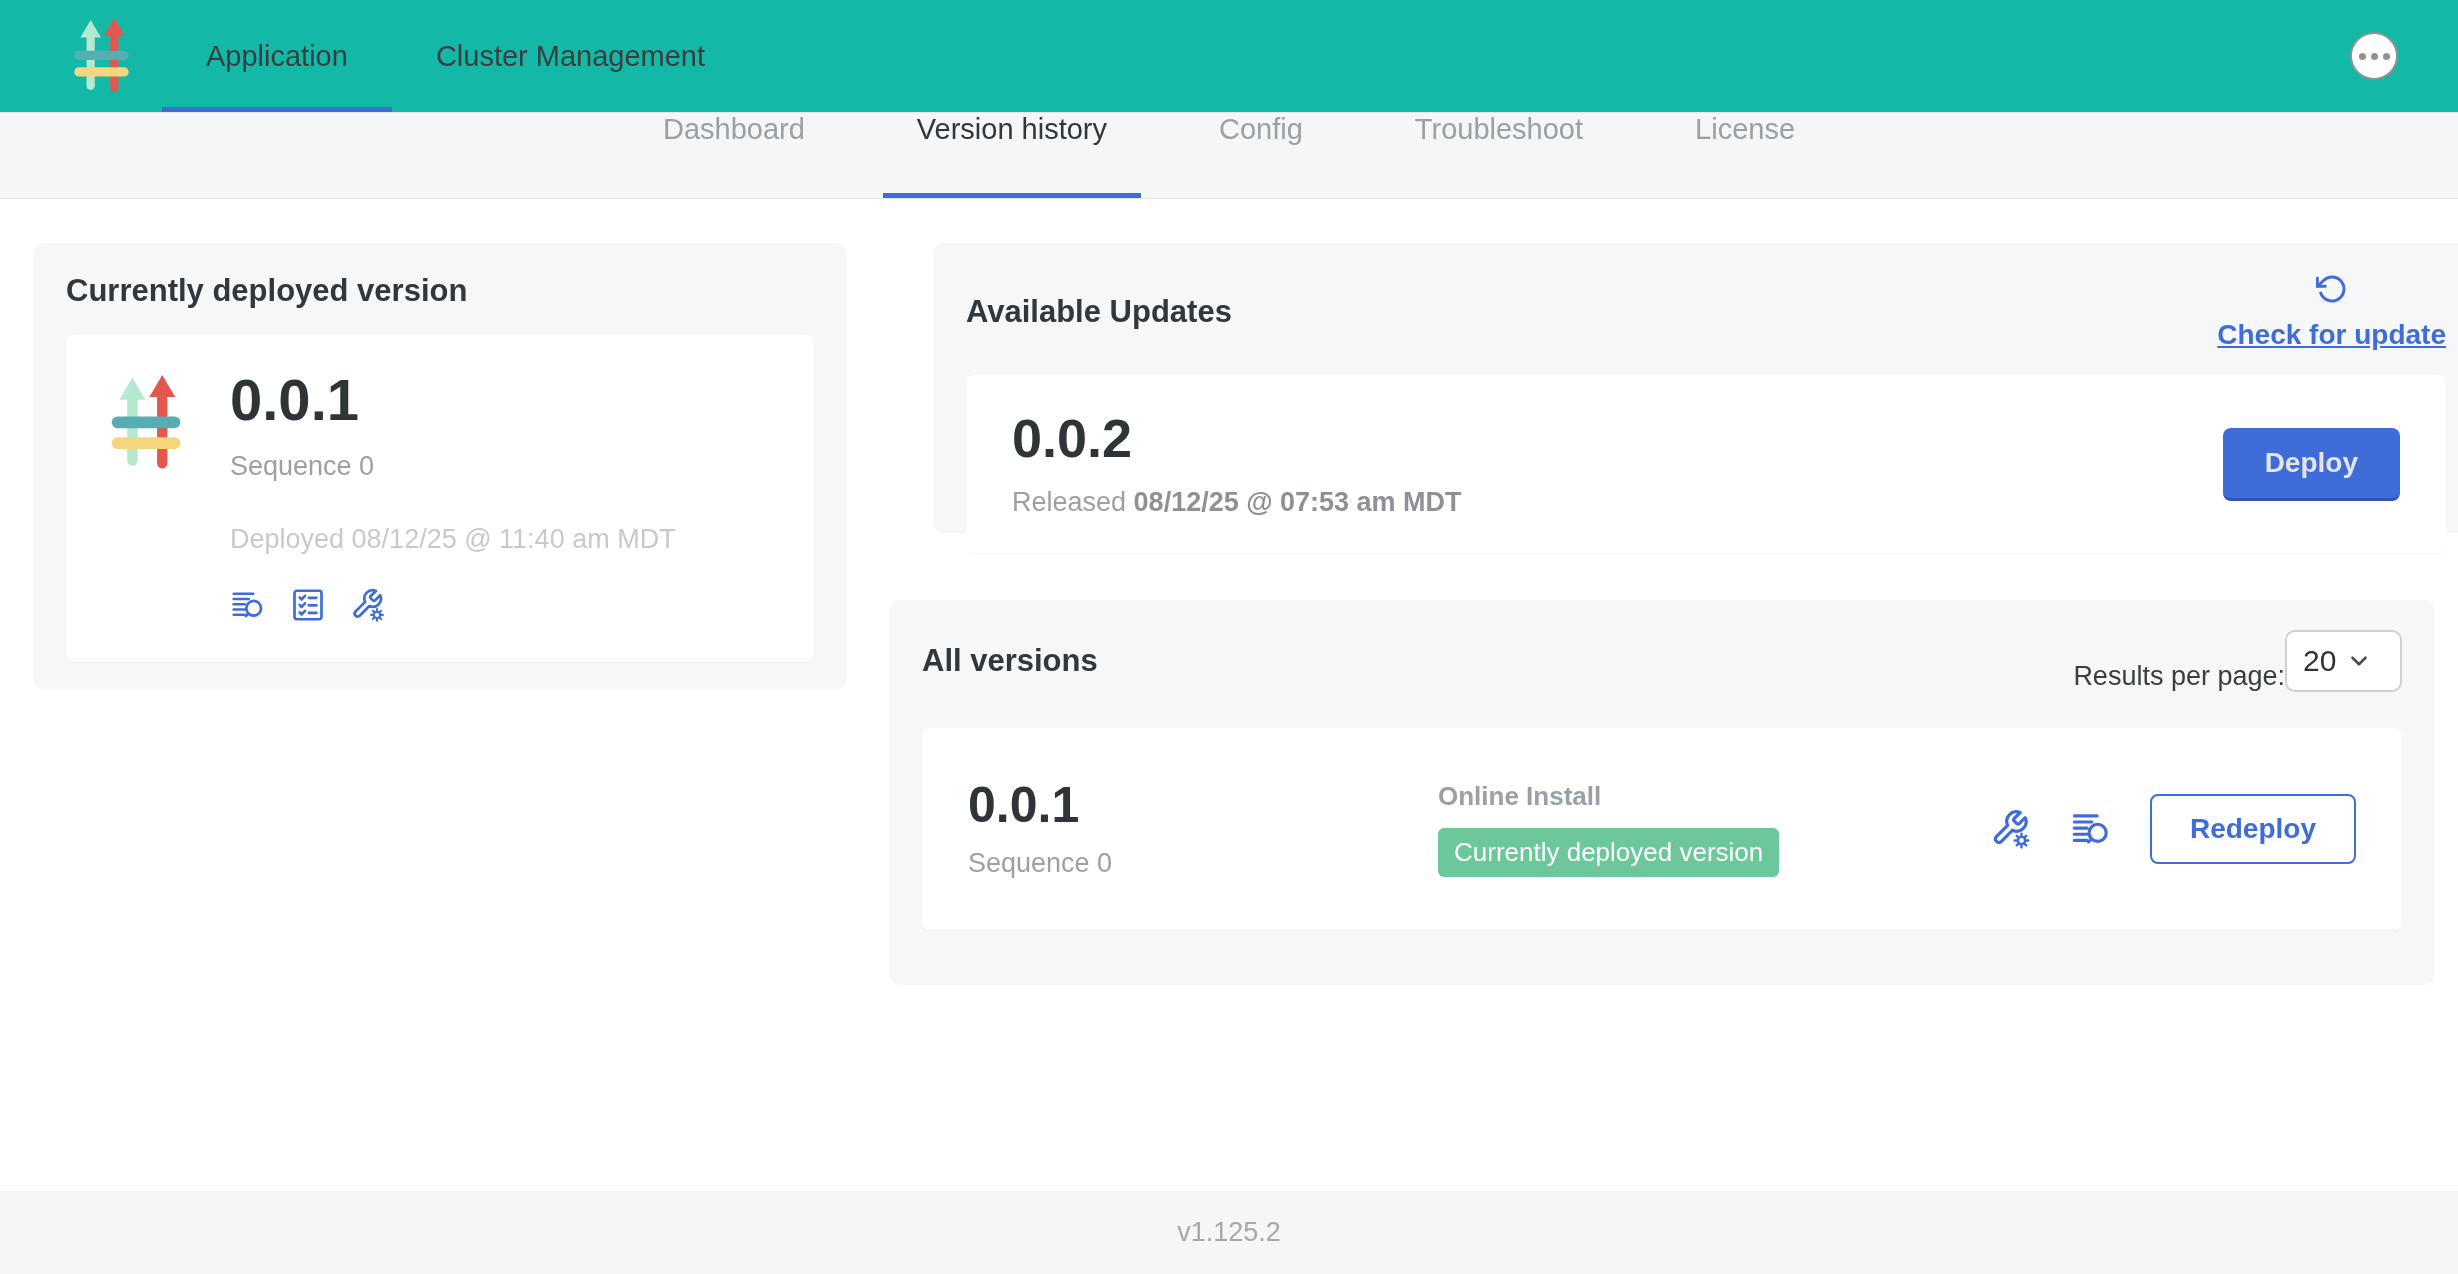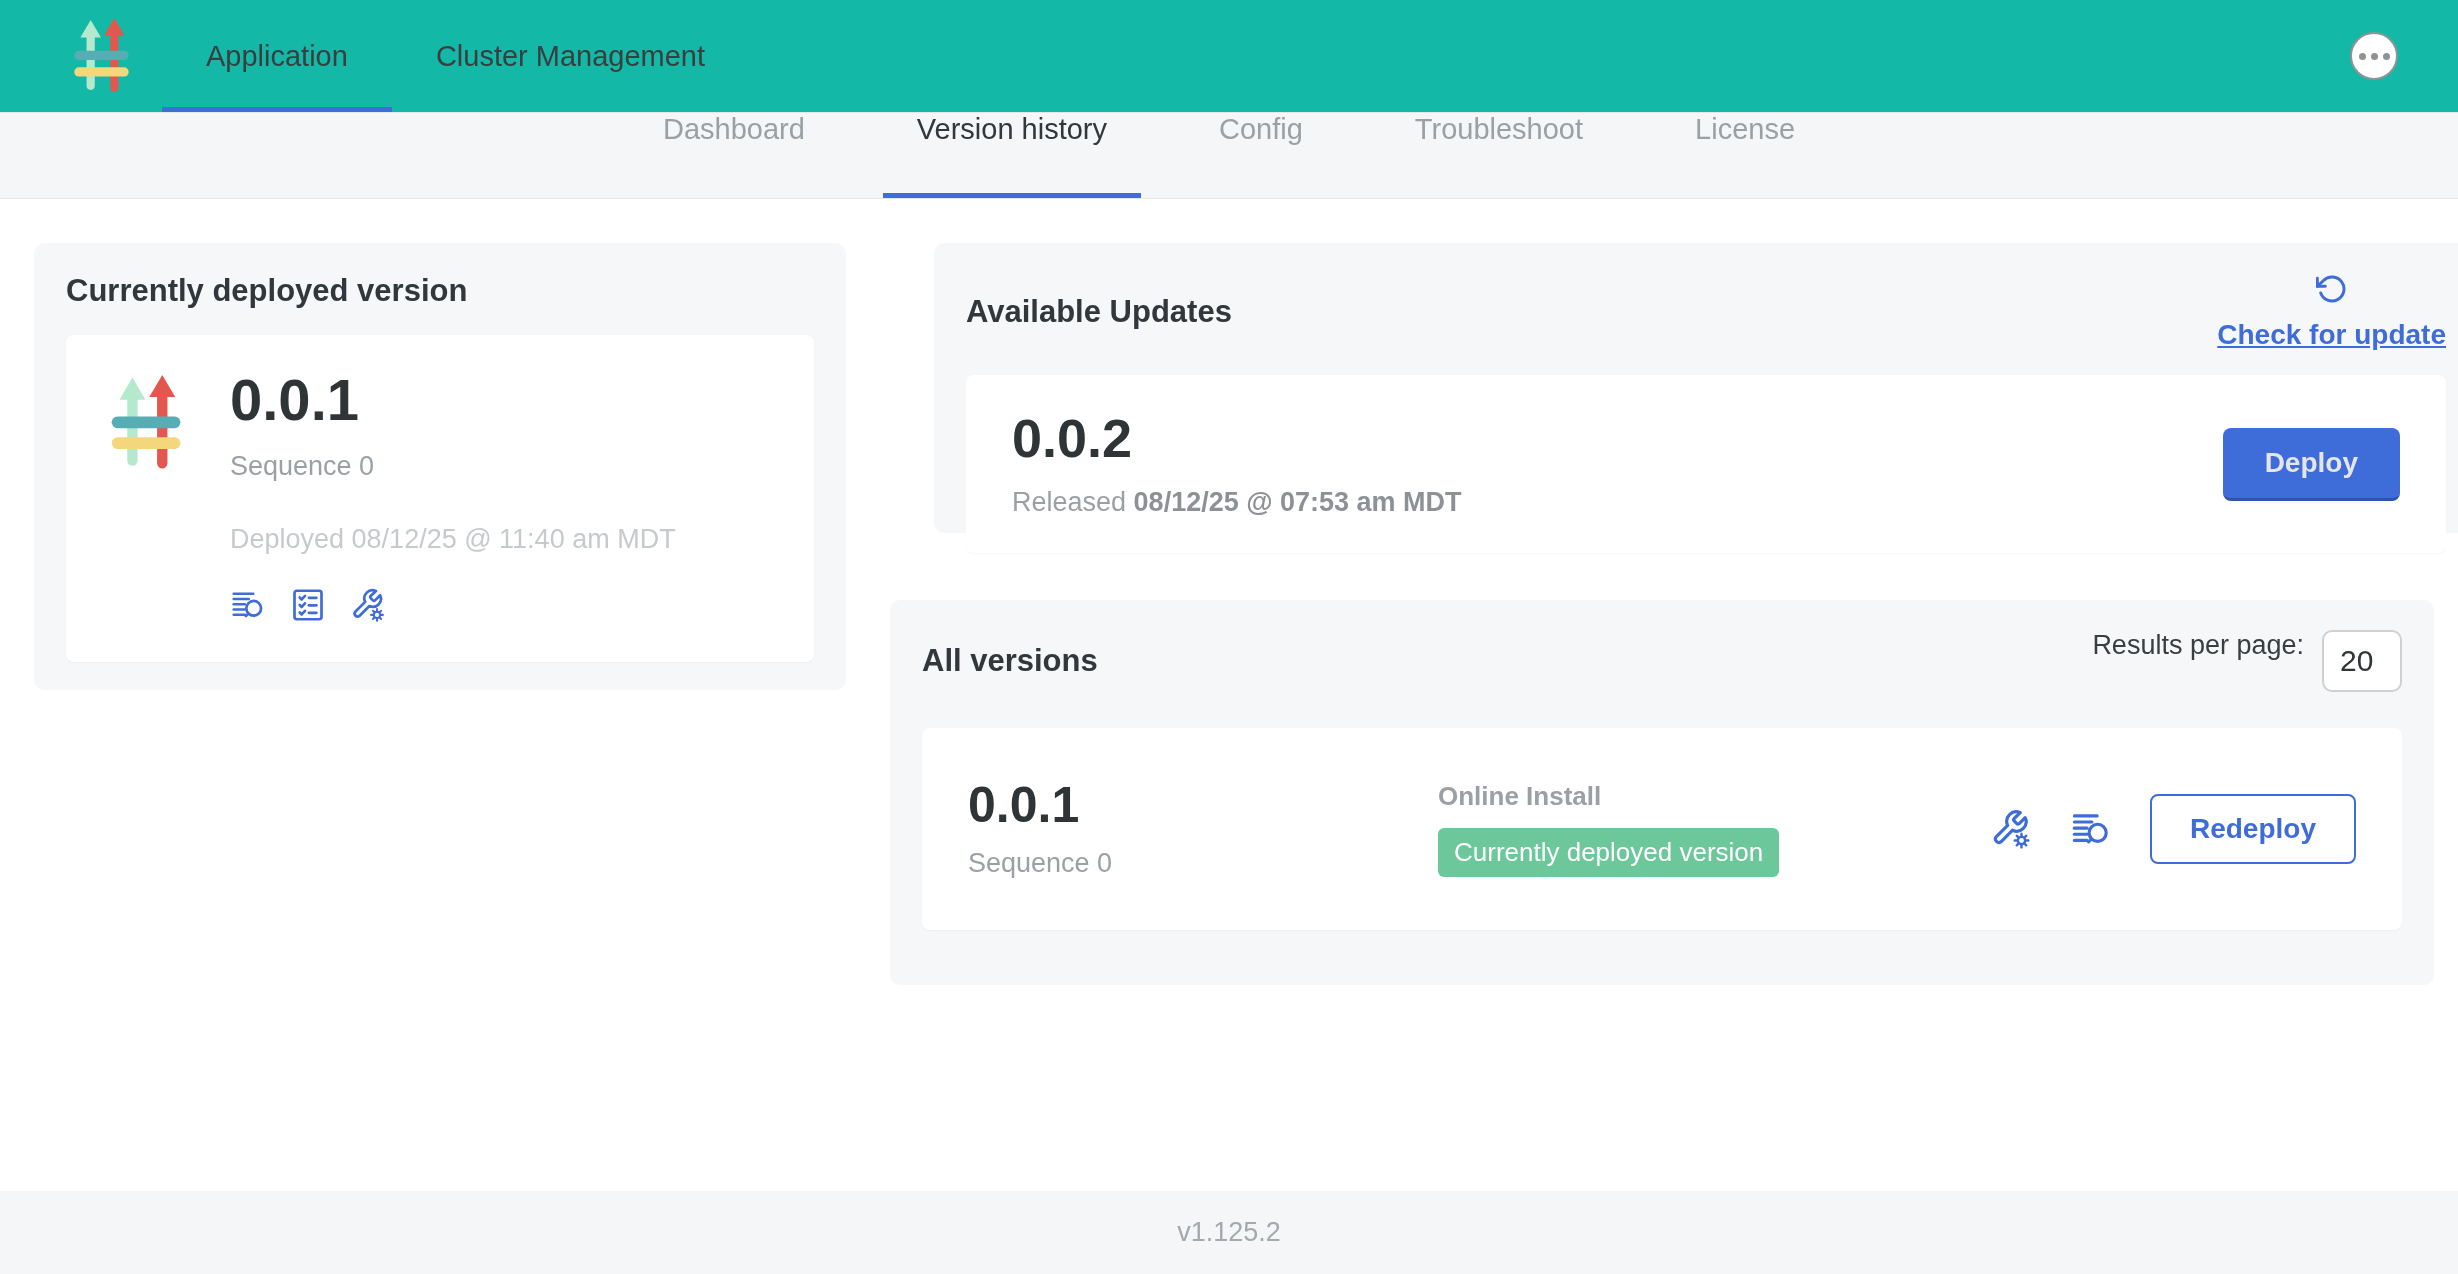--- a/index.html
+++ b/index.html
@@ -61,22 +61,22 @@
   .check-link svg{width:32px;height:32px;}
   #update-inner{margin-top:24px;height:178px;padding:0 46px;display:flex;align-items:center;
     justify-content:space-between;}
   .ver-mid{font-size:54px;font-weight:bold;color:#2f3437;line-height:1;}
   .released{font-size:27px;color:var(--text_gray);margin-top:22px;}
   .released b{color:#8d9195;}
   .btn-primary{background:var(--accent_blue);color:#e5e5e5;font-size:28px;font-weight:bold;
     border:none;border-bottom:3px solid #2d54b4;border-radius:8px;padding:19px 42px;cursor:pointer;}
 
   #versions-card{left:890px;top:401px;width:1544px;height:385px;}
-  .rpp{display:flex;align-items:flex-start;gap:18px;font-size:27px;color:#3a3e41;}
-  .rpp-select{width:80px;height:62px;background:#fff;border:2px solid #cdd1d4;border-radius:10px;
+  .rpp{display:flex;align-items:flex-end;font-size:27px;color:#3a3e41;}
+  .rpp-select{width:117px;height:62px;background:#fff;border:2px solid #cdd1d4;border-radius:10px;
     display:flex;align-items:center;justify-content:space-between;padding:0 28px 0 16px;
     font-size:30px;color:#2f3437;cursor:pointer;}
   .rpp-select svg{width:26px;height:26px;color:#4a4e52;}
   #versions-inner{margin-top:36px;height:202px;padding:0 46px;display:flex;align-items:center;}
   .row-col1{width:470px;}
   .ver-row{font-size:50px;font-weight:bold;color:#2f3437;line-height:1;}
   .seq-row{font-size:27px;color:var(--text_gray);margin-top:18px;}
   .row-col2 .install-type{font-size:26px;font-weight:bold;color:var(--text_gray);}
   .badge{display:inline-block;margin-top:16px;background:var(--badge_green);color:#fff;
     font-size:26px;padding:9px 16px;border-radius:6px;}

